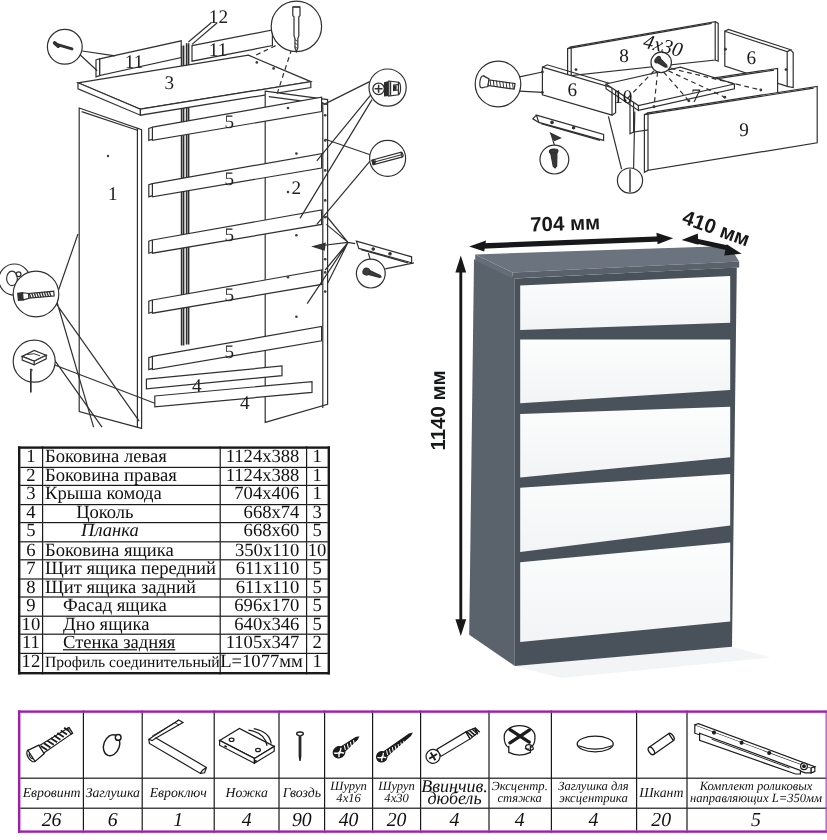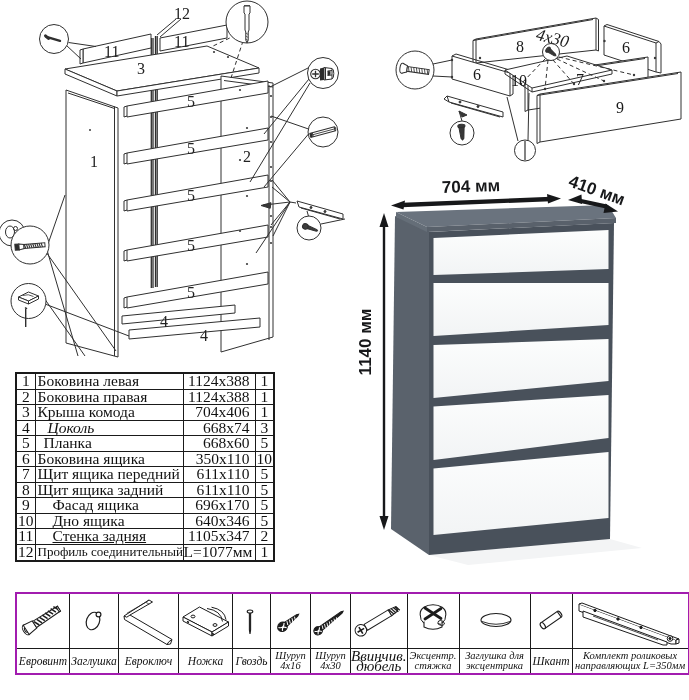--- a/index.html
+++ b/index.html
@@ -51,27 +51,27 @@
             <td class="q">1</td>
           </tr>
 <tr>
             <td class="num">3</td>
             <td class="nm">Крыша комода</td>
             <td class="sz">704х406</td>
             <td class="q">1</td>
           </tr>
 <tr>
             <td class="num">4</td>
-            <td class="nm" style="padding-left:12px;font-style:italic;">Цоколь</td>
+            <td class="nm" style="padding-left:28px;">Цоколь</td>
             <td class="sz">668х74</td>
             <td class="q">3</td>
           </tr>
 <tr>
             <td class="num">5</td>
-            <td class="nm" style="padding-left:8px;">Планка</td>
+            <td class="nm" style="padding-left:32px;font-style:italic;">Планка</td>
             <td class="sz">668х60</td>
             <td class="q">5</td>
           </tr>
 <tr>
             <td class="num">6</td>
             <td class="nm">Боковина ящика</td>
             <td class="sz">350х110</td>
             <td class="q">10</td>
           </tr>
 <tr>
@@ -259,20 +259,34 @@
             <td>Евроключ</td>
             <td>Ножка</td>
             <td>Гвоздь</td>
 <td style="font-size:10.5px;line-height:10px;">Шуруп<br>4х16</td>
 <td style="font-size:10.5px;line-height:10px;">Шуруп<br>4х30</td>
 <td style="font-size:15px;line-height:10px;margin-top:31px;">Ввинчив.<br>дюбель</td>
 <td style="font-size:10.5px;line-height:10px;margin-left:36px;">Эксцентр.<br>стяжка</td>
 <td style="font-size:10.5px;line-height:10px;">Заглушка для<br>эксцентрика</td>
 <td>Шкант</td>
 <td style="font-size:10.5px;line-height:10px;">Комплект роликовых<br>направляющих L=350мм</td>
+</tr>
+<tr class="cnt">
+<td>26</td>
+            <td>6</td>
+            <td>1</td>
+            <td>4</td>
+            <td>90</td>
+            <td>40</td>
+            <td>20</td>
+            <td>4</td>
+            <td>4</td>
+            <td>4</td>
+            <td>20</td>
+            <td>5</td>
 </tr>
 </tbody>
       </table>
     </div>
 <svg class="abs" style="left:0;top:0" width="689" height="592" viewBox="0 0 689 592">
 <defs>
 <linearGradient id="dw" x1="0" y1="0" x2="0" y2="1">
 <stop offset="0" stop-color="#fcfdfd"></stop>
           <stop offset="1" stop-color="#f2f4f5"></stop>
 </linearGradient>

